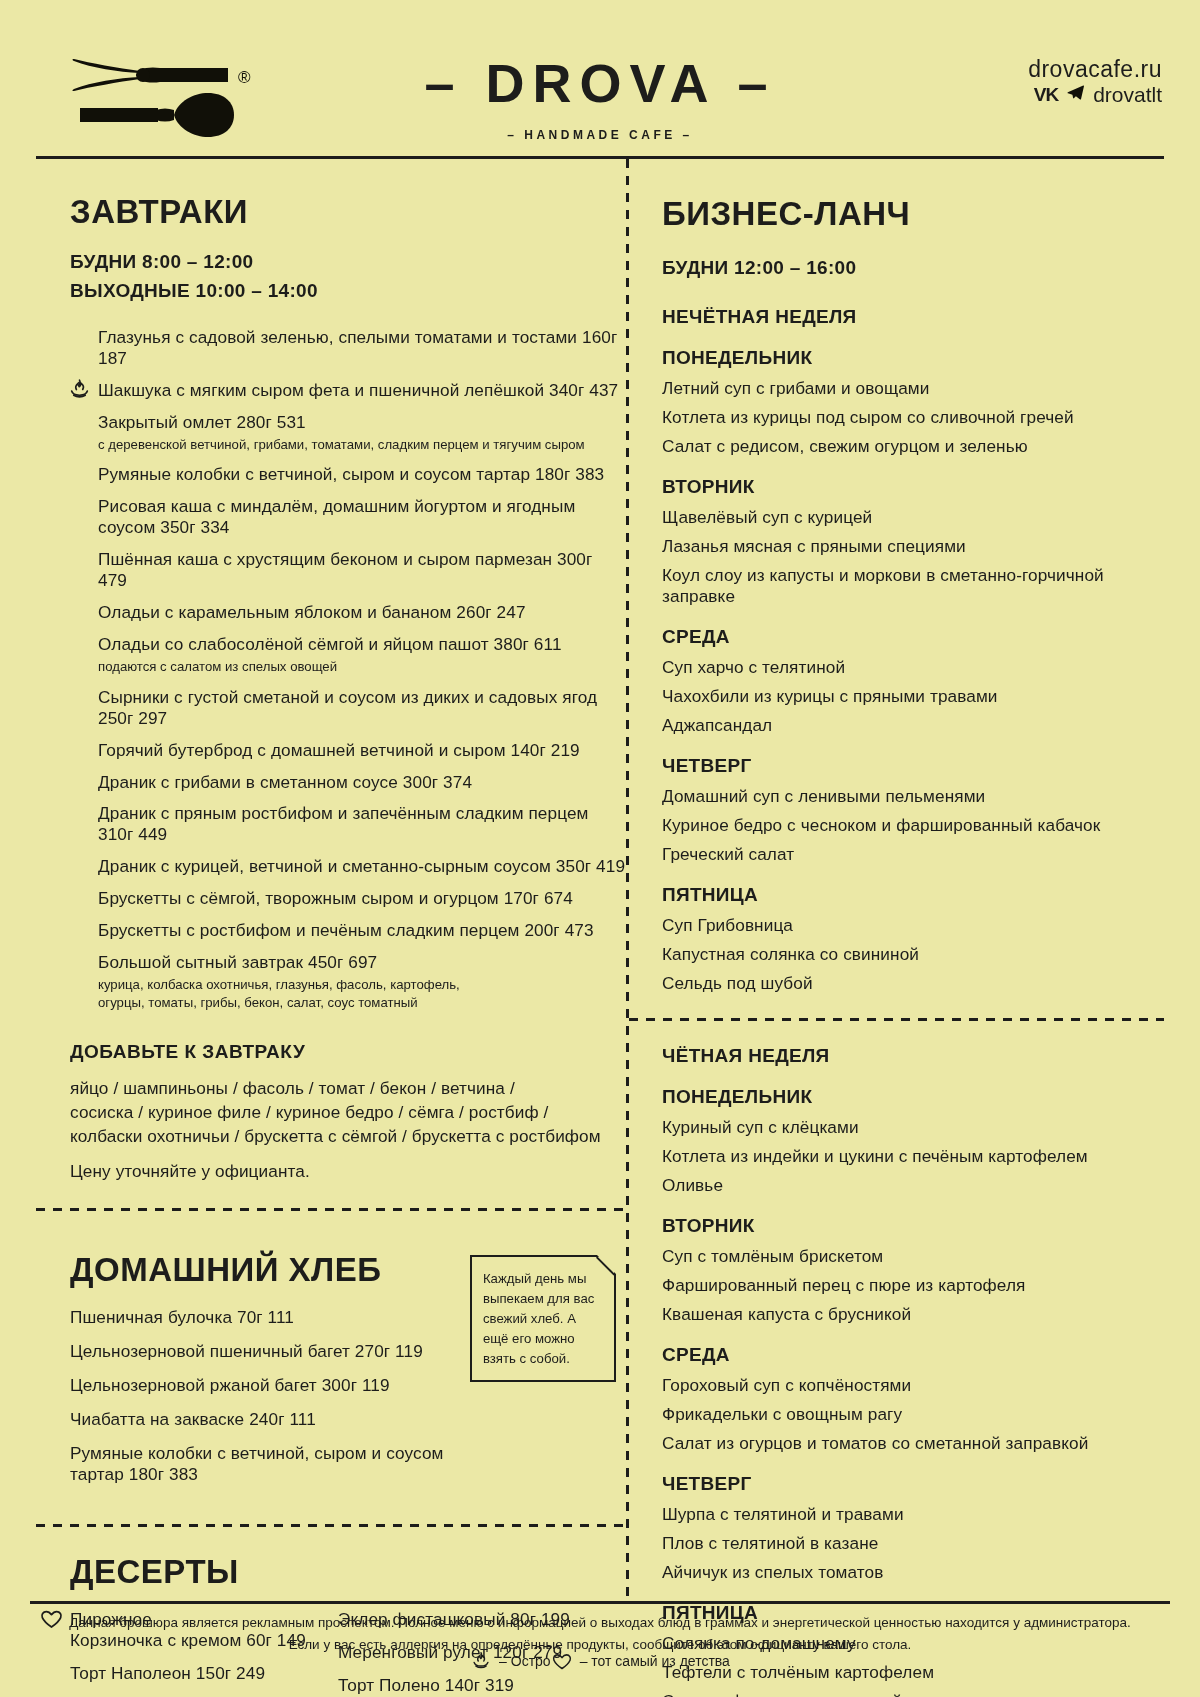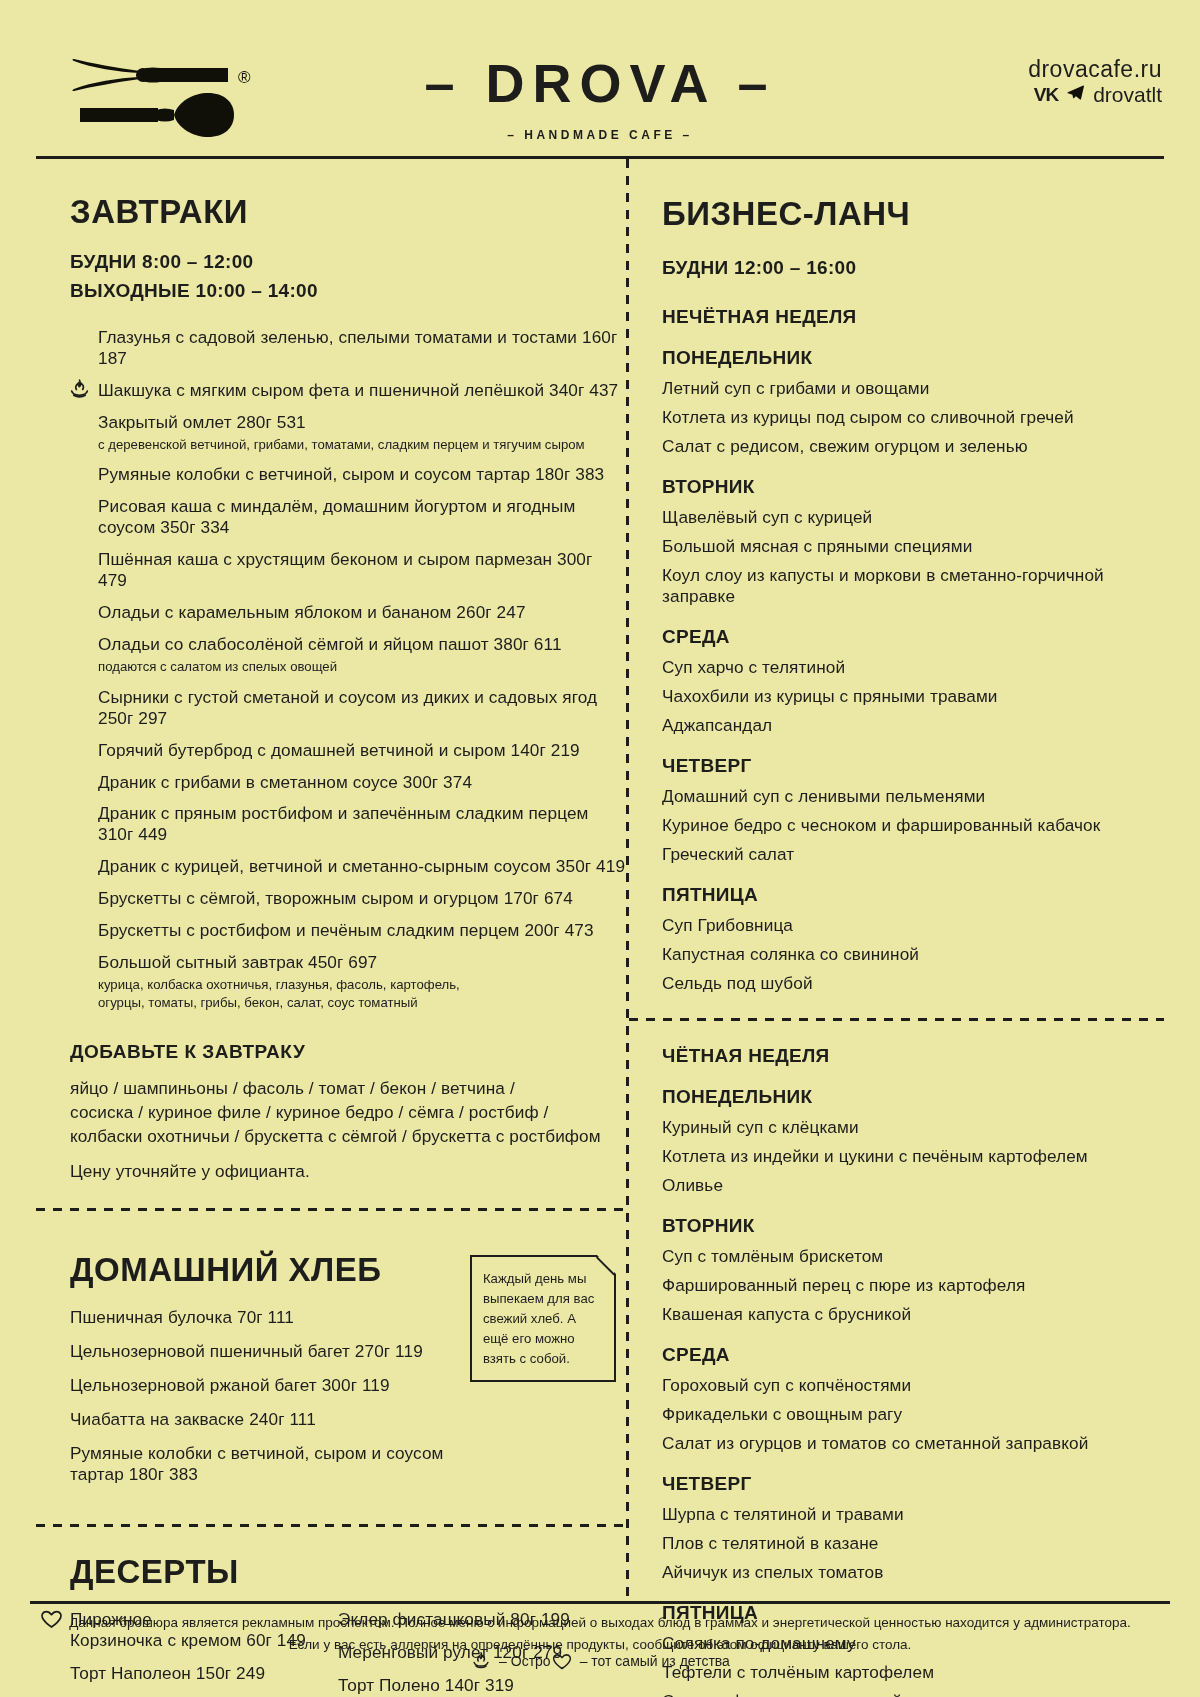--- a/index.html
+++ b/index.html
@@ -216,21 +216,21 @@
       <div id="odd-week-days">
           <div class="day-block">
             <div class="day-title">ПОНЕДЕЛЬНИК</div>
             <div class="lunch-dish">Летний суп с грибами и овощами</div>
             <div class="lunch-dish">Котлета из курицы под сыром со сливочной гречей</div>
             <div class="lunch-dish">Салат с редисом, свежим огурцом и зеленью</div>
           </div>
           <div class="day-block">
             <div class="day-title">ВТОРНИК</div>
             <div class="lunch-dish">Щавелёвый суп с курицей</div>
-            <div class="lunch-dish">Большой мясная с пряными специями</div>
+            <div class="lunch-dish">Лазанья мясная с пряными специями</div>
             <div class="lunch-dish">Коул слоу из капусты и моркови в сметанно-горчичной заправке</div>
           </div>
           <div class="day-block">
             <div class="day-title">СРЕДА</div>
             <div class="lunch-dish">Суп харчо с телятиной</div>
             <div class="lunch-dish">Чахохбили из курицы с пряными травами</div>
             <div class="lunch-dish">Аджапсандал</div>
           </div>
           <div class="day-block">
             <div class="day-title">ЧЕТВЕРГ</div>

